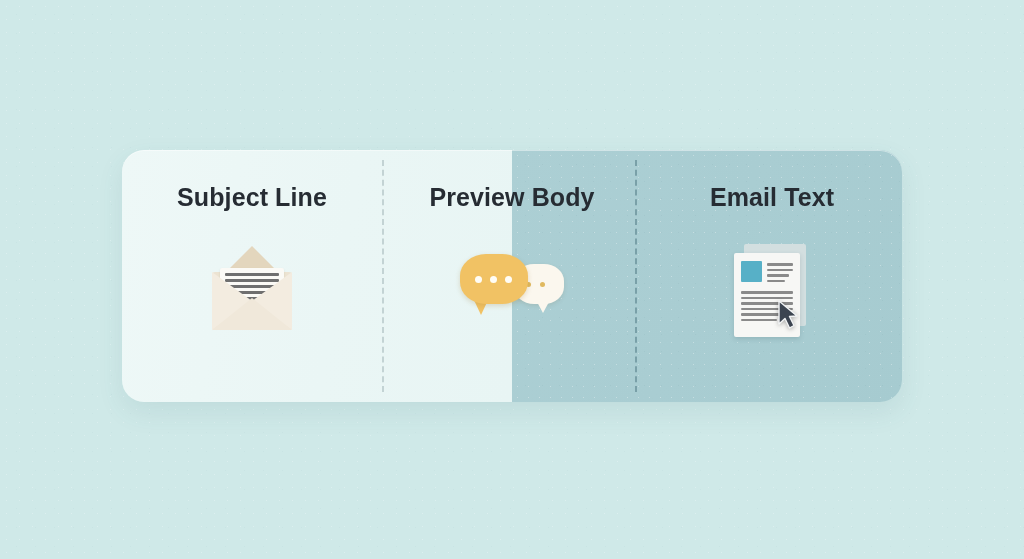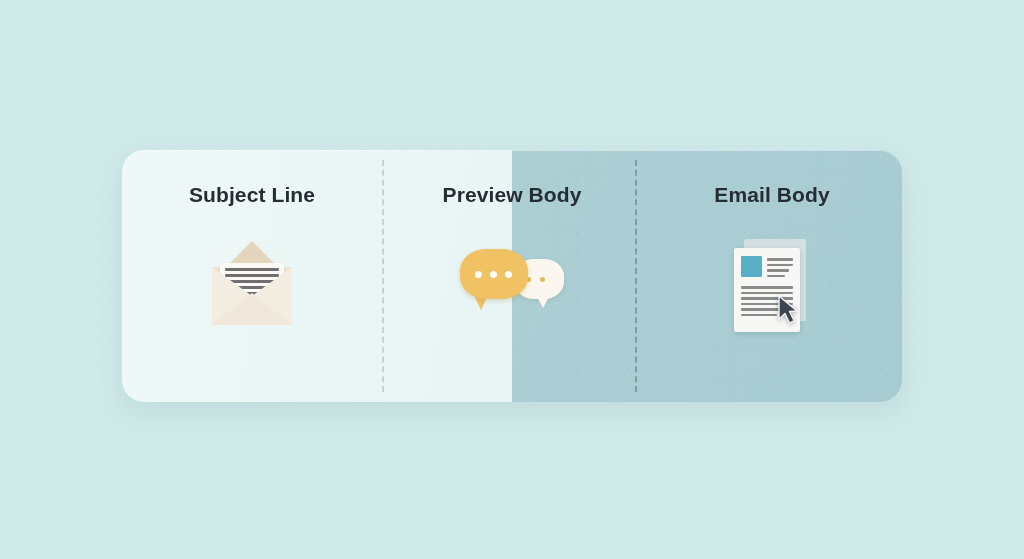--- a/index.html
+++ b/index.html
@@ -80,21 +80,21 @@
   }
   .panel {
     position: relative;
     flex: 1 1 0;
     display: flex;
     flex-direction: column;
     align-items: center;
   }
   .panel-title {
     margin-top: 33px;
-    font-size: 21px;
+    font-size: 25px;
     font-weight: 700;
     letter-spacing: .1px;
     color: #262c33;
     text-align: center;
     white-space: nowrap;
   }
   .panel-icon {
     margin-top: 28px;
     width: 120px;
     height: 110px;
@@ -294,21 +294,21 @@
           <div class="bub-front">
             <div class="bub-dot" style="left:15px;"></div>
             <div class="bub-dot" style="left:30px;"></div>
             <div class="bub-dot" style="left:45px;"></div>
           </div>
         </div>
       </div>
     </div>
 
     <div class="panel">
-      <div class="panel-title">Email Body</div>
+      <div class="panel-title">Email Text</div>
       <div class="panel-icon">
         <div class="doc">
           <div class="doc-back"></div>
           <div class="doc-front">
             <div class="doc-head">
               <div class="doc-img"></div>
               <div class="doc-head-lines">
                 <div class="doc-line"></div>
                 <div class="doc-line"></div>
                 <div class="doc-line w85"></div>

